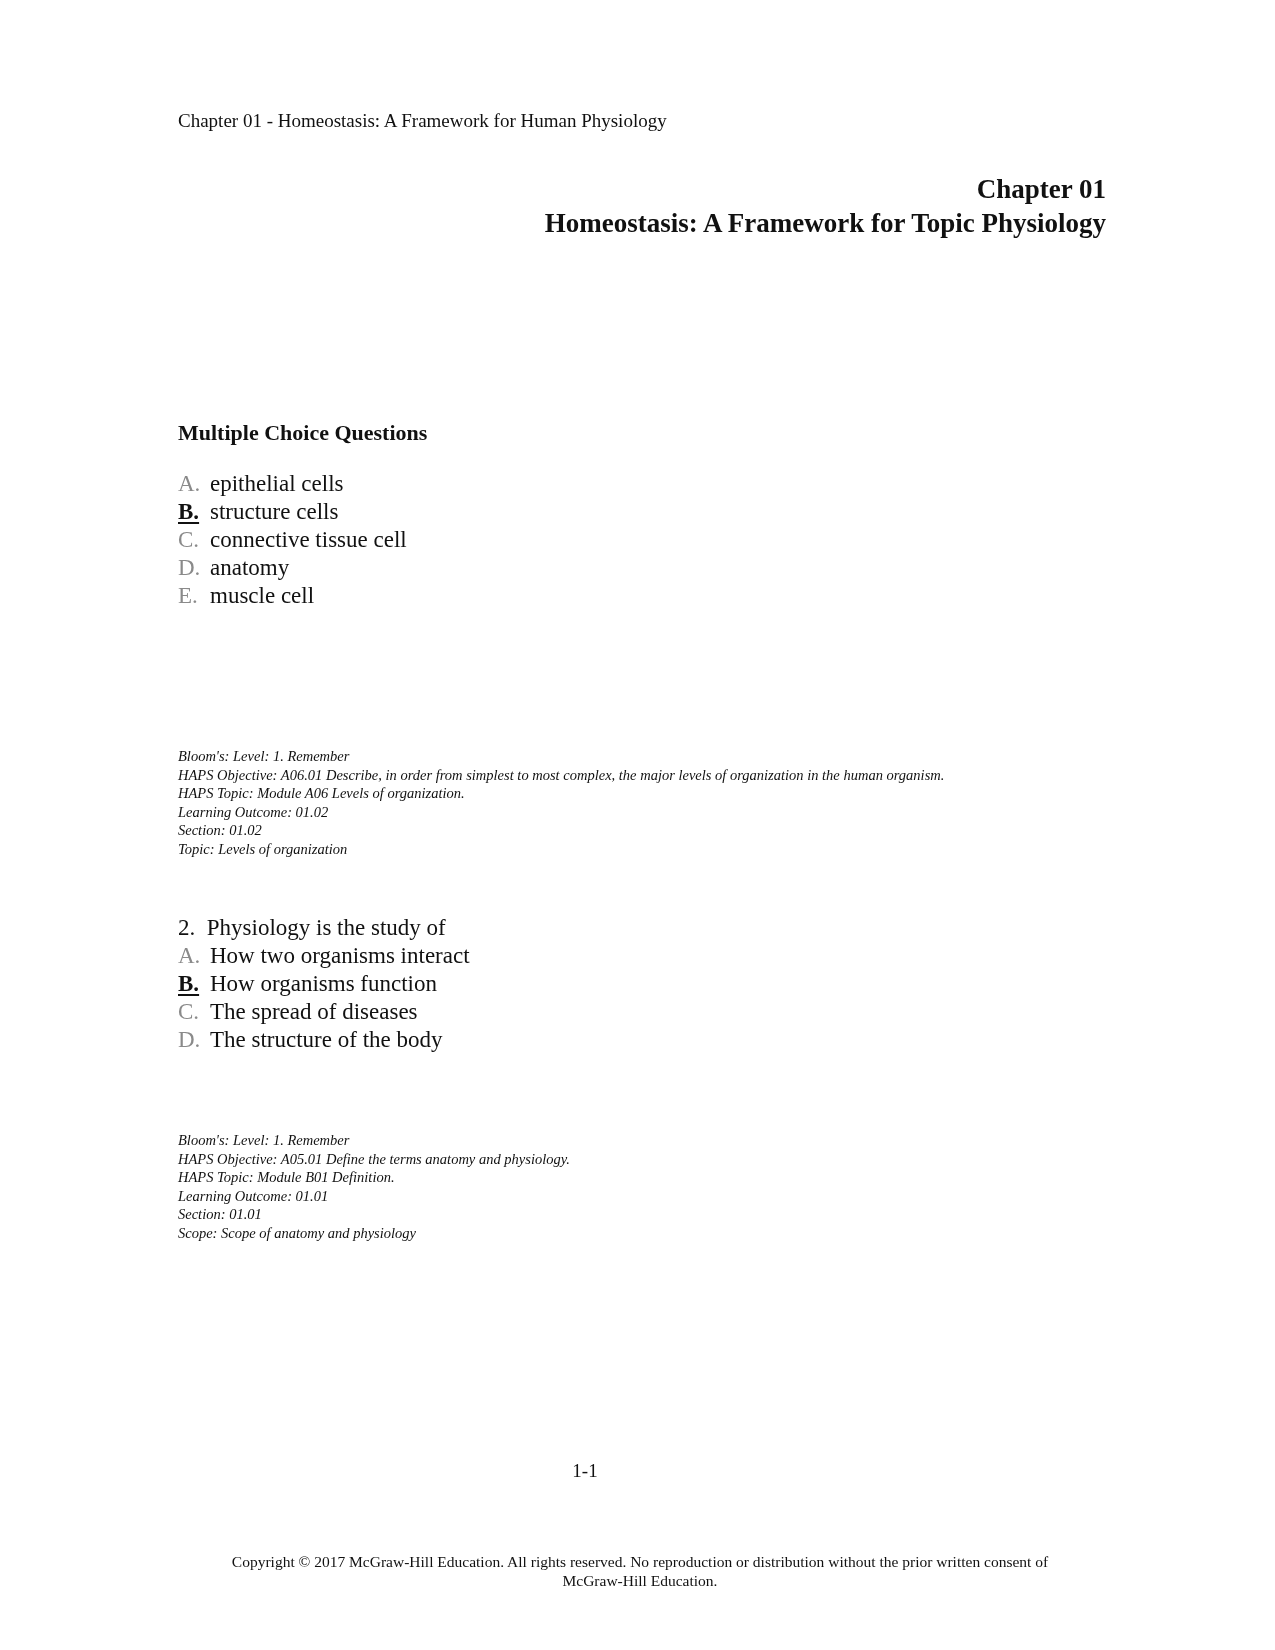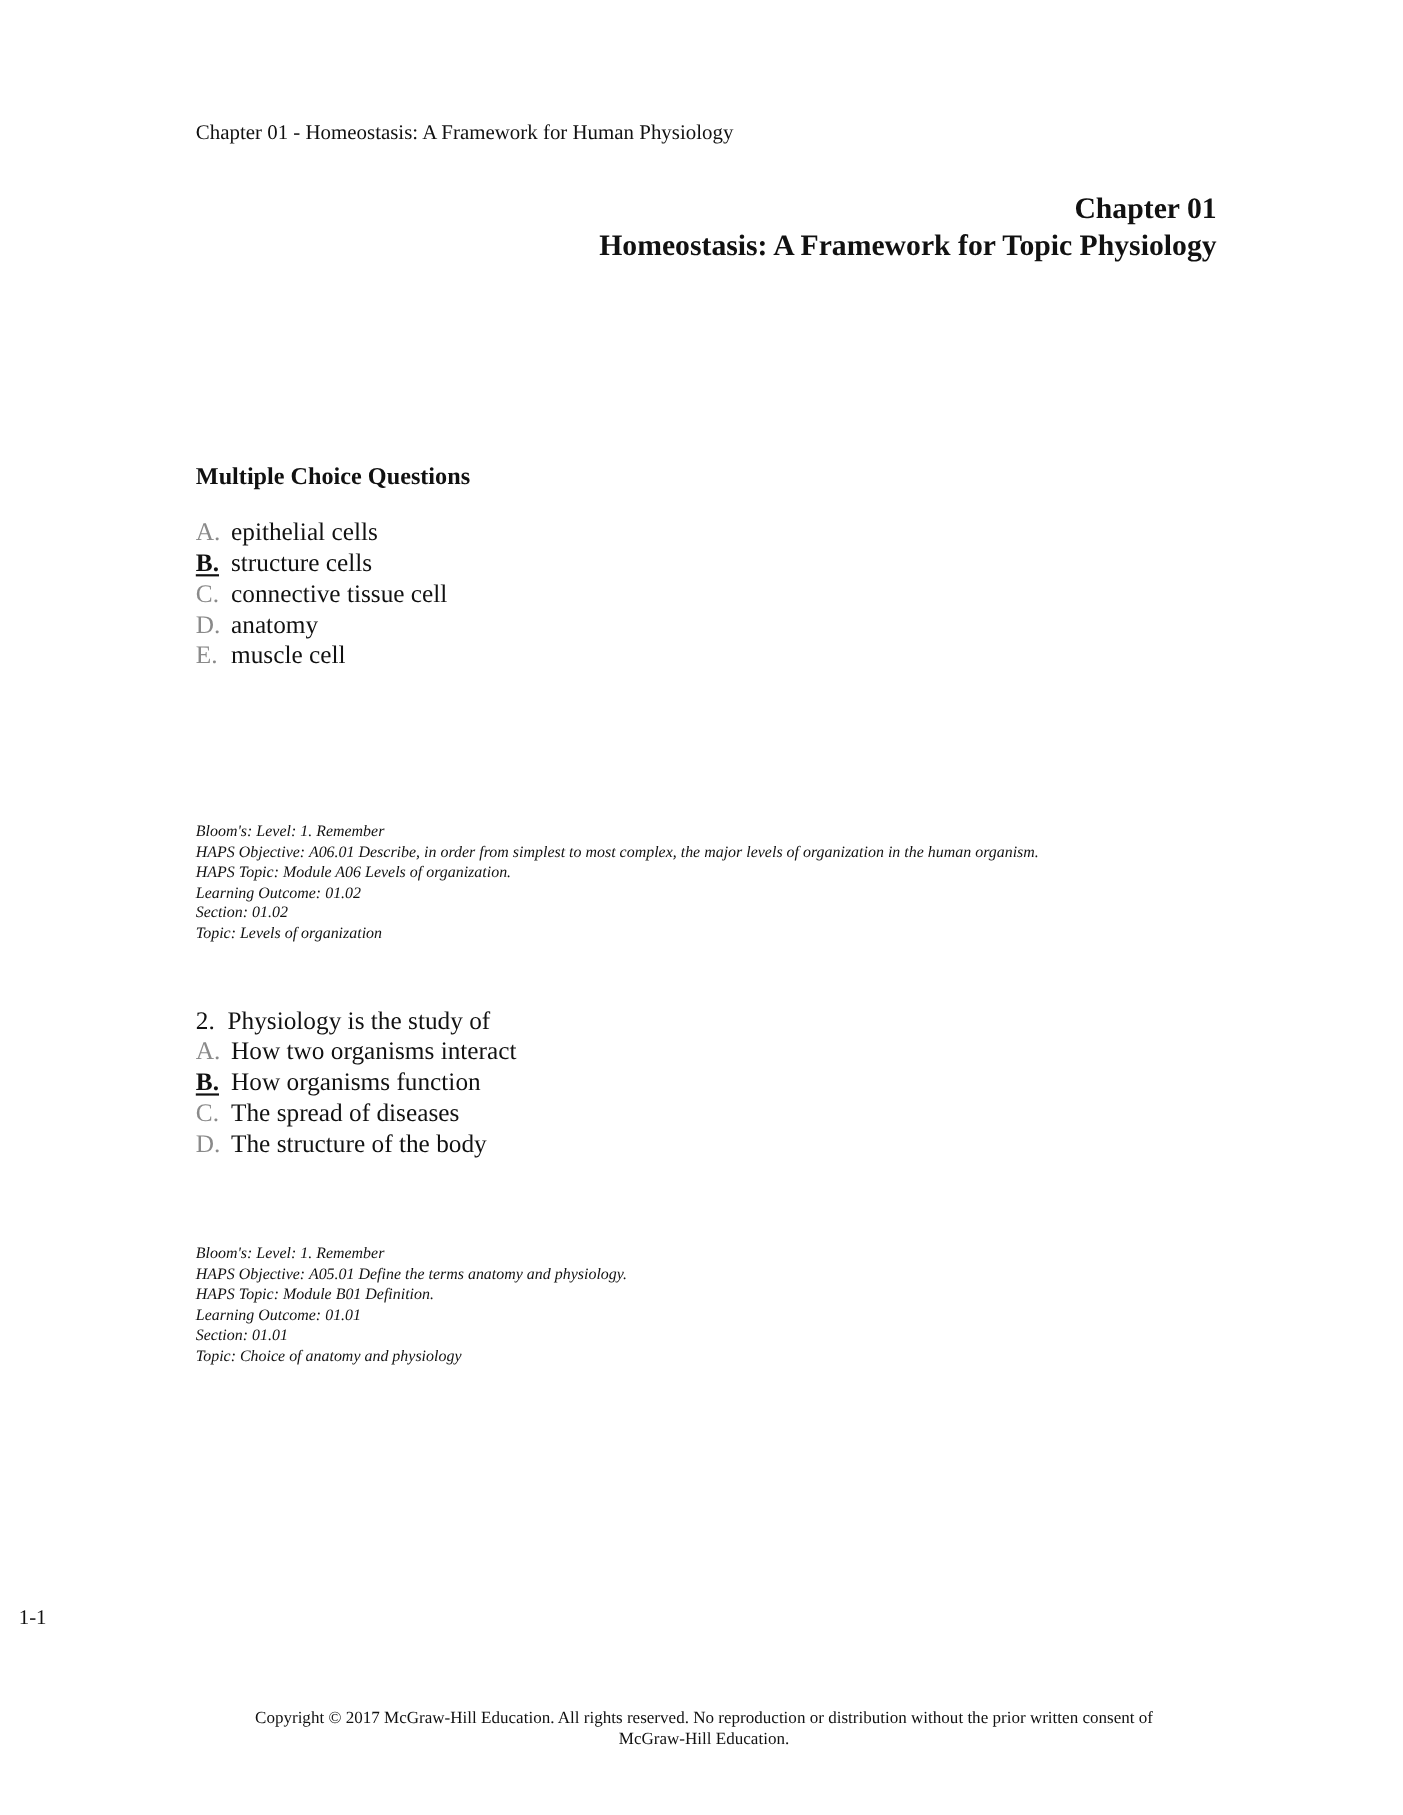--- a/index.html
+++ b/index.html
@@ -13,21 +13,21 @@
   .q1 { top: 470px; width: 930px; }
   .q2 { top: 914px; width: 930px; }
   .stem { white-space: normal; }
   .option { display: block; white-space: nowrap; }
   .opt-letter { color: #8a8a8a; display: inline-block; min-width: 32px; }
   .opt-letter.correct { color: #111111; font-weight: bold; text-decoration: underline; text-underline-offset: 3px; }
   .meta { position: absolute; left: 178px; font-size: 14.5px; font-style: italic; line-height: 18.5px; }
   .meta1 { top: 747px; }
   .meta2 { top: 1131px; }
   .meta div { white-space: nowrap; }
-  .page-number { left: 0; width: 1170px; text-align: left; top: 1460px; font-size: 19px; padding-left: 17px; }
+  .page-number { left: 0; width: 1170px; text-align: center; top: 1460px; font-size: 19px; }
   .copyright { left: 200px; width: 880px; text-align: center; top: 1552px; font-size: 15.5px; line-height: 19px; white-space: normal; }
 </style>
 </head>
 <body>
 
 <div class="abs running-header">Chapter 01 - Homeostasis: A Framework for Human Physiology</div>
 
 <div class="abs title-block">
   <div>Chapter 01</div>
   <div>Homeostasis: A Framework for Topic Physiology</div>
@@ -62,17 +62,17 @@
   <span class="option"><span class="opt-letter">C.</span><span>The spread of diseases</span></span>
   <span class="option"><span class="opt-letter">D.</span><span>The structure of the body</span></span>
 </div>
 
 <div class="meta meta2">
   <div>Bloom's: Level: 1. Remember</div>
   <div>HAPS Objective: A05.01 Define the terms anatomy and physiology.</div>
   <div>HAPS Topic: Module B01 Definition.</div>
   <div>Learning Outcome: 01.01</div>
   <div>Section: 01.01</div>
-  <div>Topic: Choice of anatomy and physiology</div>
+  <div>Scope: Scope of anatomy and physiology</div>
 </div>
 
 <div class="abs page-number">1-1</div>
 <div class="abs copyright">Copyright © 2017 McGraw-Hill Education. All rights reserved. No reproduction or distribution without the prior written consent of McGraw-Hill Education.</div>
 
 </body></html>

